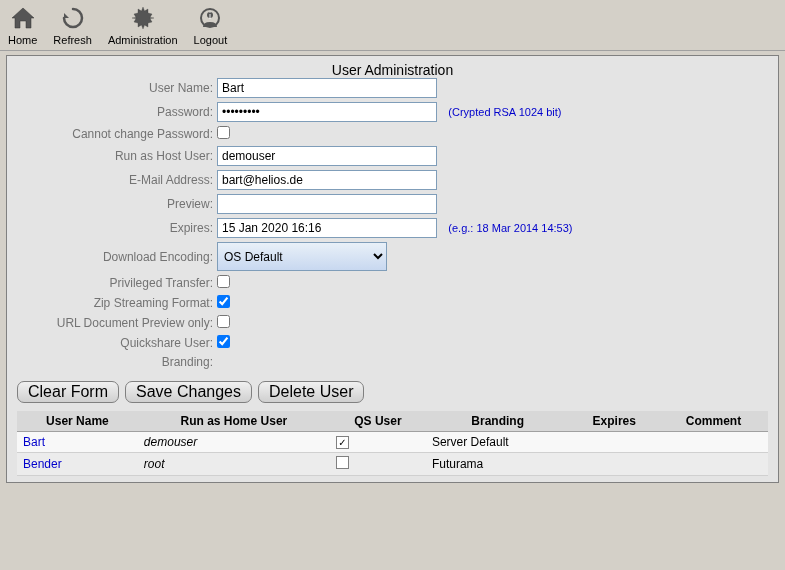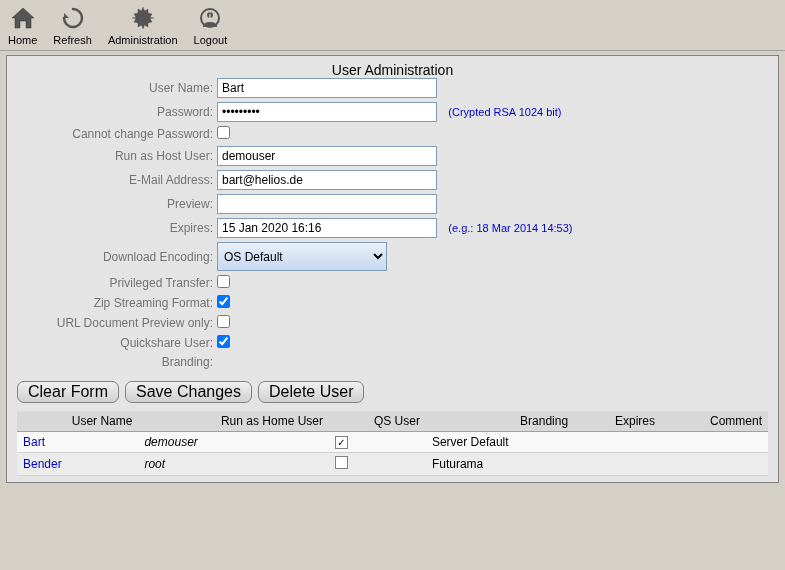--- a/index.html
+++ b/index.html
@@ -111,22 +111,22 @@
       cursor: pointer;
     }
 
     
     #user-table {
       width: 100%;
       border-collapse: collapse;
       font-size: 12px;
     }
     #user-table th {
-      text-align: right;
-      font-weight: normal;
+      text-align: center;
+      font-weight: bold;
       padding: 3px 6px;
       border-bottom: 1px solid #a0a0a0;
       color: #000;
       background: #d8d8d8;
     }
     #user-table td {
       padding: 3px 6px;
       border-bottom: 1px solid #d0d0d0;
     }
     #user-table tr:nth-child(even) {

